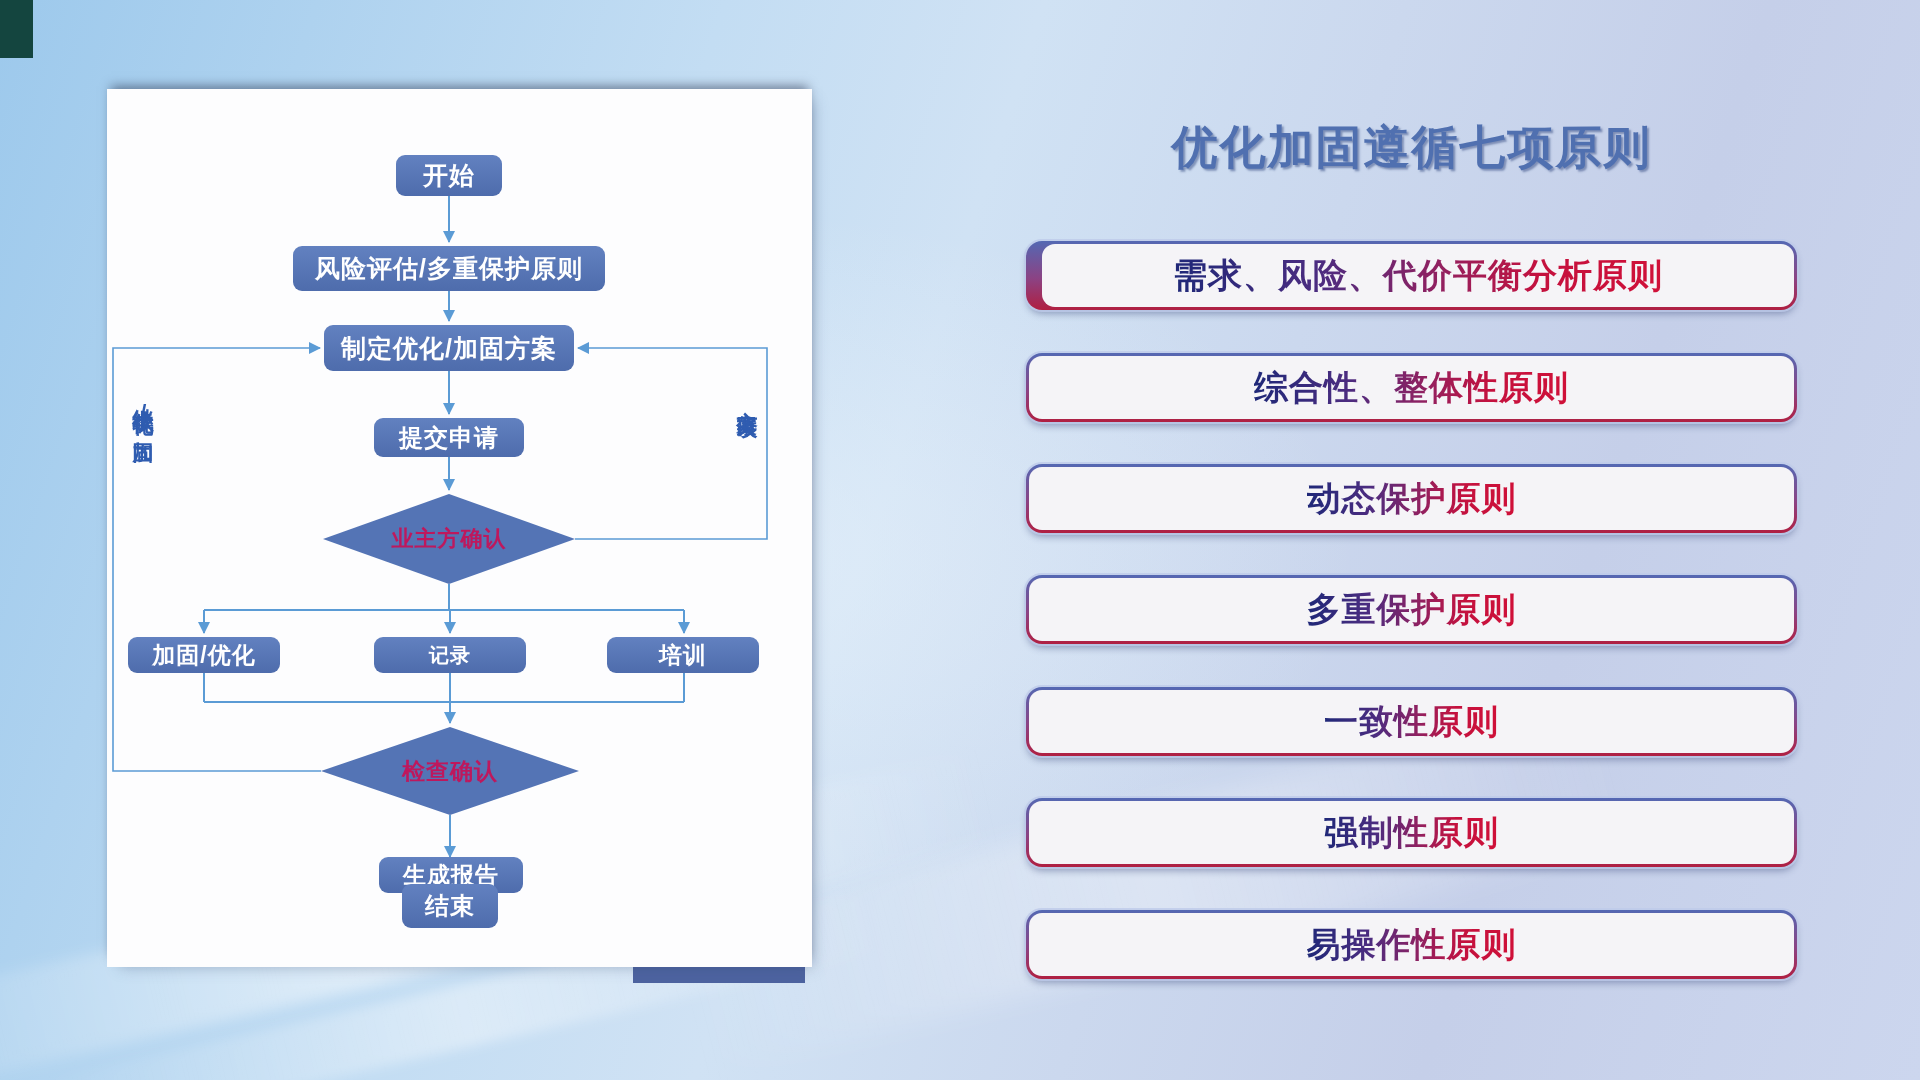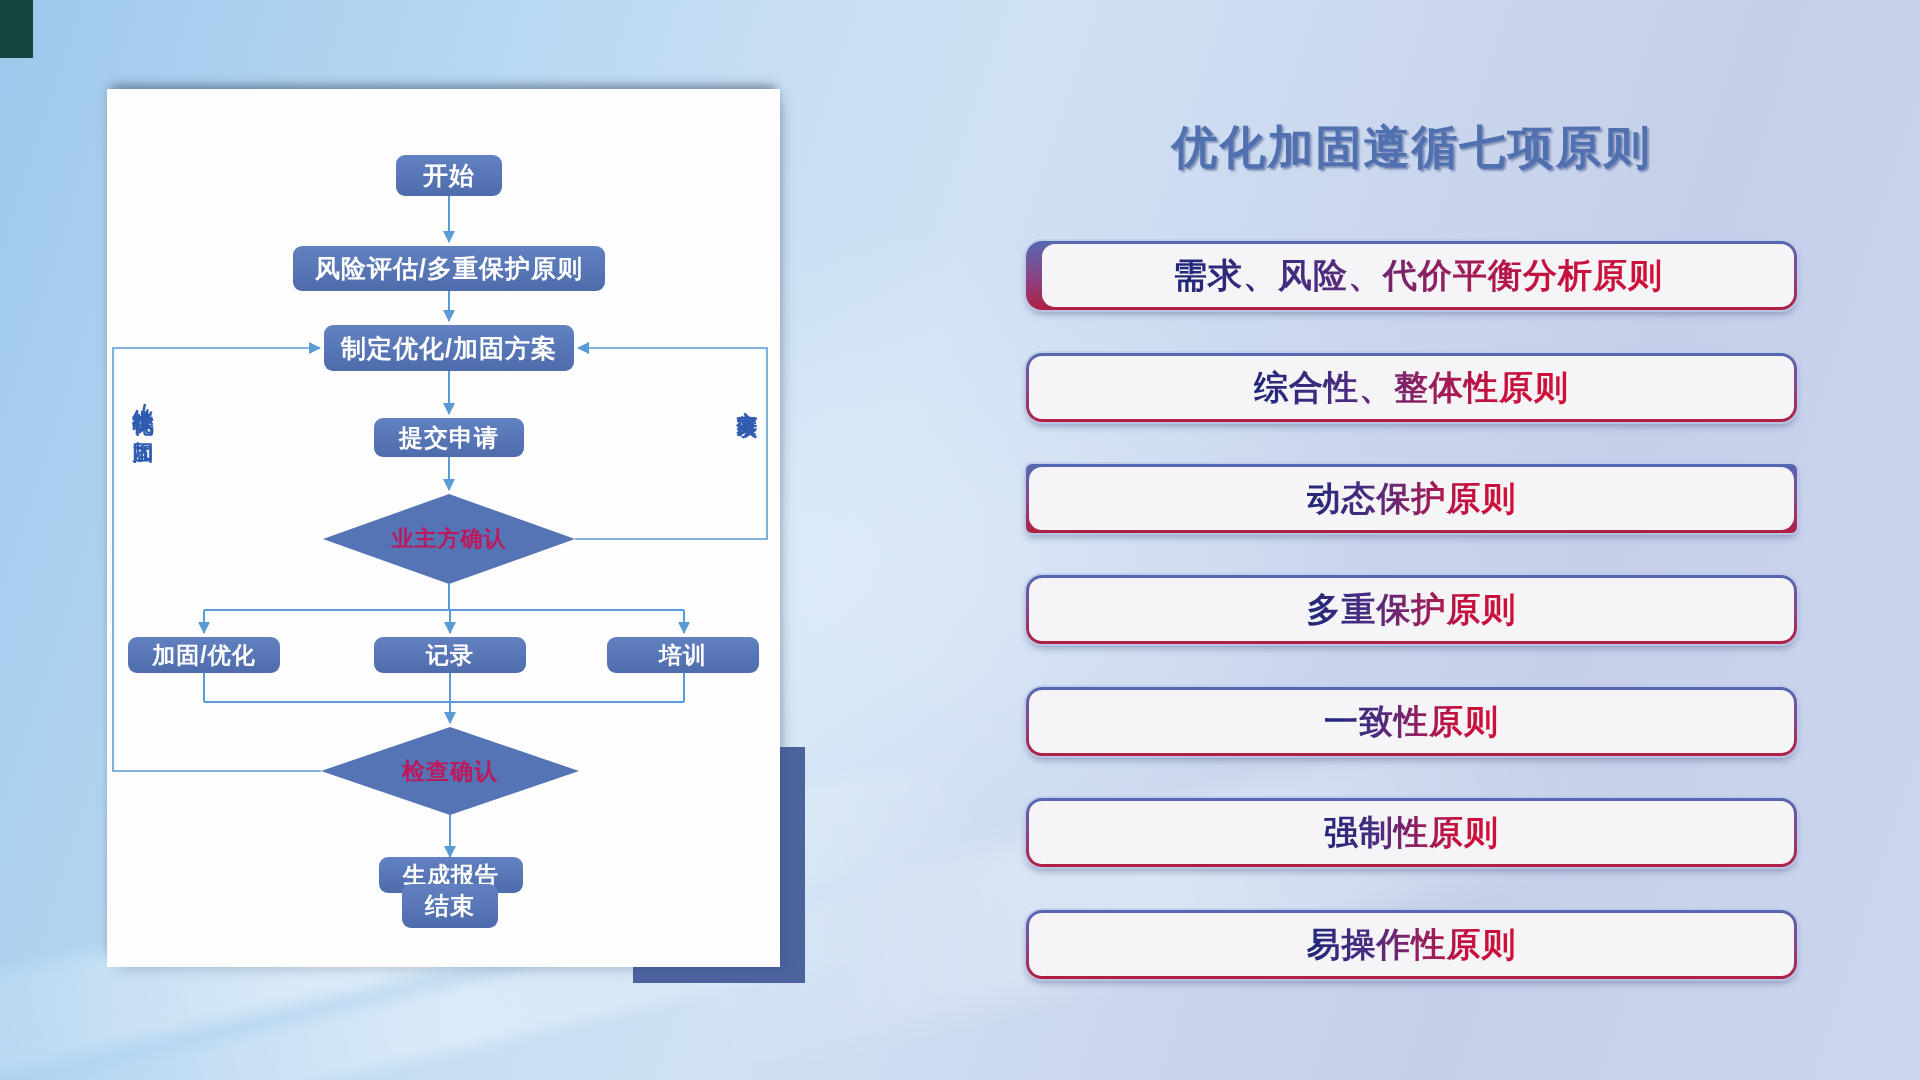--- a/index.html
+++ b/index.html
@@ -18,20 +18,21 @@
       background:linear-gradient(90deg,rgba(255,255,255,0),rgba(255,255,255,.5) 45%,rgba(255,255,255,0));filter:blur(7px);}
   .s2{left:680px;top:810px;width:950px;height:150px;transform:rotate(-14deg);
       background:linear-gradient(90deg,rgba(255,255,255,0),rgba(255,255,255,.33) 50%,rgba(255,255,255,0));filter:blur(12px);}
   .s3{left:40px;top:985px;width:850px;height:62px;transform:rotate(-13deg);
       background:linear-gradient(90deg,rgba(255,255,255,0),rgba(255,255,255,.38) 50%,rgba(255,255,255,0));filter:blur(6px);}
   .corner-accent{position:absolute;left:0;top:0;width:33px;height:58px;background:#14453f;}
   .card-shadow-rect{position:absolute;left:633px;top:747px;width:172px;height:236px;background:#4d63a0;}
   .card{
     position:absolute;left:107px;top:89px;width:673px;height:878px;background:#fdfdfe;
     box-shadow:0 -7px 10px -4px rgba(45,55,80,.55), 7px 6px 14px -6px rgba(60,80,120,.35);
+    padding-left:32px;
   }
   .flow-svg{position:absolute;inset:0;}
   .fnode{
     position:absolute;display:flex;align-items:center;justify-content:center;
     background:linear-gradient(180deg,#6281c0,#4e6cac);
     color:#fff;font-weight:700;border-radius:9px;letter-spacing:1px;white-space:nowrap;
   }
   .dlabel{
     position:absolute;display:flex;align-items:center;justify-content:center;
     color:#be185d;font-weight:700;letter-spacing:1px;background:transparent;white-space:nowrap;
@@ -105,21 +106,21 @@
       <polygon points="342,405 468,450 342,495 216,450" fill="#5474b5"></polygon>
       <polygon points="343,638 472,682 343,726 214,682" fill="#5474b5"></polygon>
     </svg>
 
     <div class="fnode" style="left:289px;top:66px;width:106px;height:41px;font-size:25px;">开始</div>
     <div class="fnode" style="left:186px;top:157px;width:312px;height:45px;font-size:25px;">风险评估/多重保护原则</div>
     <div class="fnode" style="left:217px;top:236px;width:250px;height:46px;font-size:25px;">制定优化/加固方案</div>
     <div class="fnode" style="left:267px;top:329px;width:150px;height:39px;font-size:24px;">提交申请</div>
     <div class="dlabel" style="left:242px;top:432px;width:200px;height:36px;font-size:22px;">业主方确认</div>
     <div class="fnode" style="left:21px;top:548px;width:152px;height:36px;font-size:23px;">加固/优化</div>
-    <div class="fnode" style="left:267px;top:548px;width:152px;height:36px;font-size:23px;">记录</div>
+    <div class="fnode" style="left:267px;top:548px;width:152px;height:36px;font-size:20px;">记录</div>
     <div class="fnode" style="left:500px;top:548px;width:152px;height:36px;font-size:23px;">培训</div>
     <div class="dlabel" style="left:243px;top:664px;width:200px;height:36px;font-size:23px;">检查确认</div>
     <div class="fnode" style="left:272px;top:768px;width:144px;height:36px;font-size:23px;">生成报告</div>
     <div class="fnode" style="left:295px;top:795px;width:96px;height:44px;font-size:24px;">结束</div>
 
     <div class="vlabel" style="left:26px;top:303px;">继续优化/加固</div>
     <div class="vlabel" style="left:630px;top:305px;">方案修改</div>
   </div>
 
   <div class="right-panel">
@@ -128,21 +129,21 @@
     <div class="pbox-wrap" style="top:241px;padding-left:16px;">
       <div class="pbox">
         <span class="ptext">需求、风险、代价平衡分析原则</span>
       </div>
     </div>
     <div class="pbox-wrap" style="top:353px;">
       <div class="pbox">
         <span class="ptext">综合性、整体性原则</span>
       </div>
     </div>
-    <div class="pbox-wrap" style="top:464px;border-radius:6px;">
+    <div class="pbox-wrap" style="top:464px;">
       <div class="pbox">
         <span class="ptext">动态保护原则</span>
       </div>
     </div>
     <div class="pbox-wrap" style="top:575px;">
       <div class="pbox">
         <span class="ptext">多重保护原则</span>
       </div>
     </div>
     <div class="pbox-wrap" style="top:798px;">

